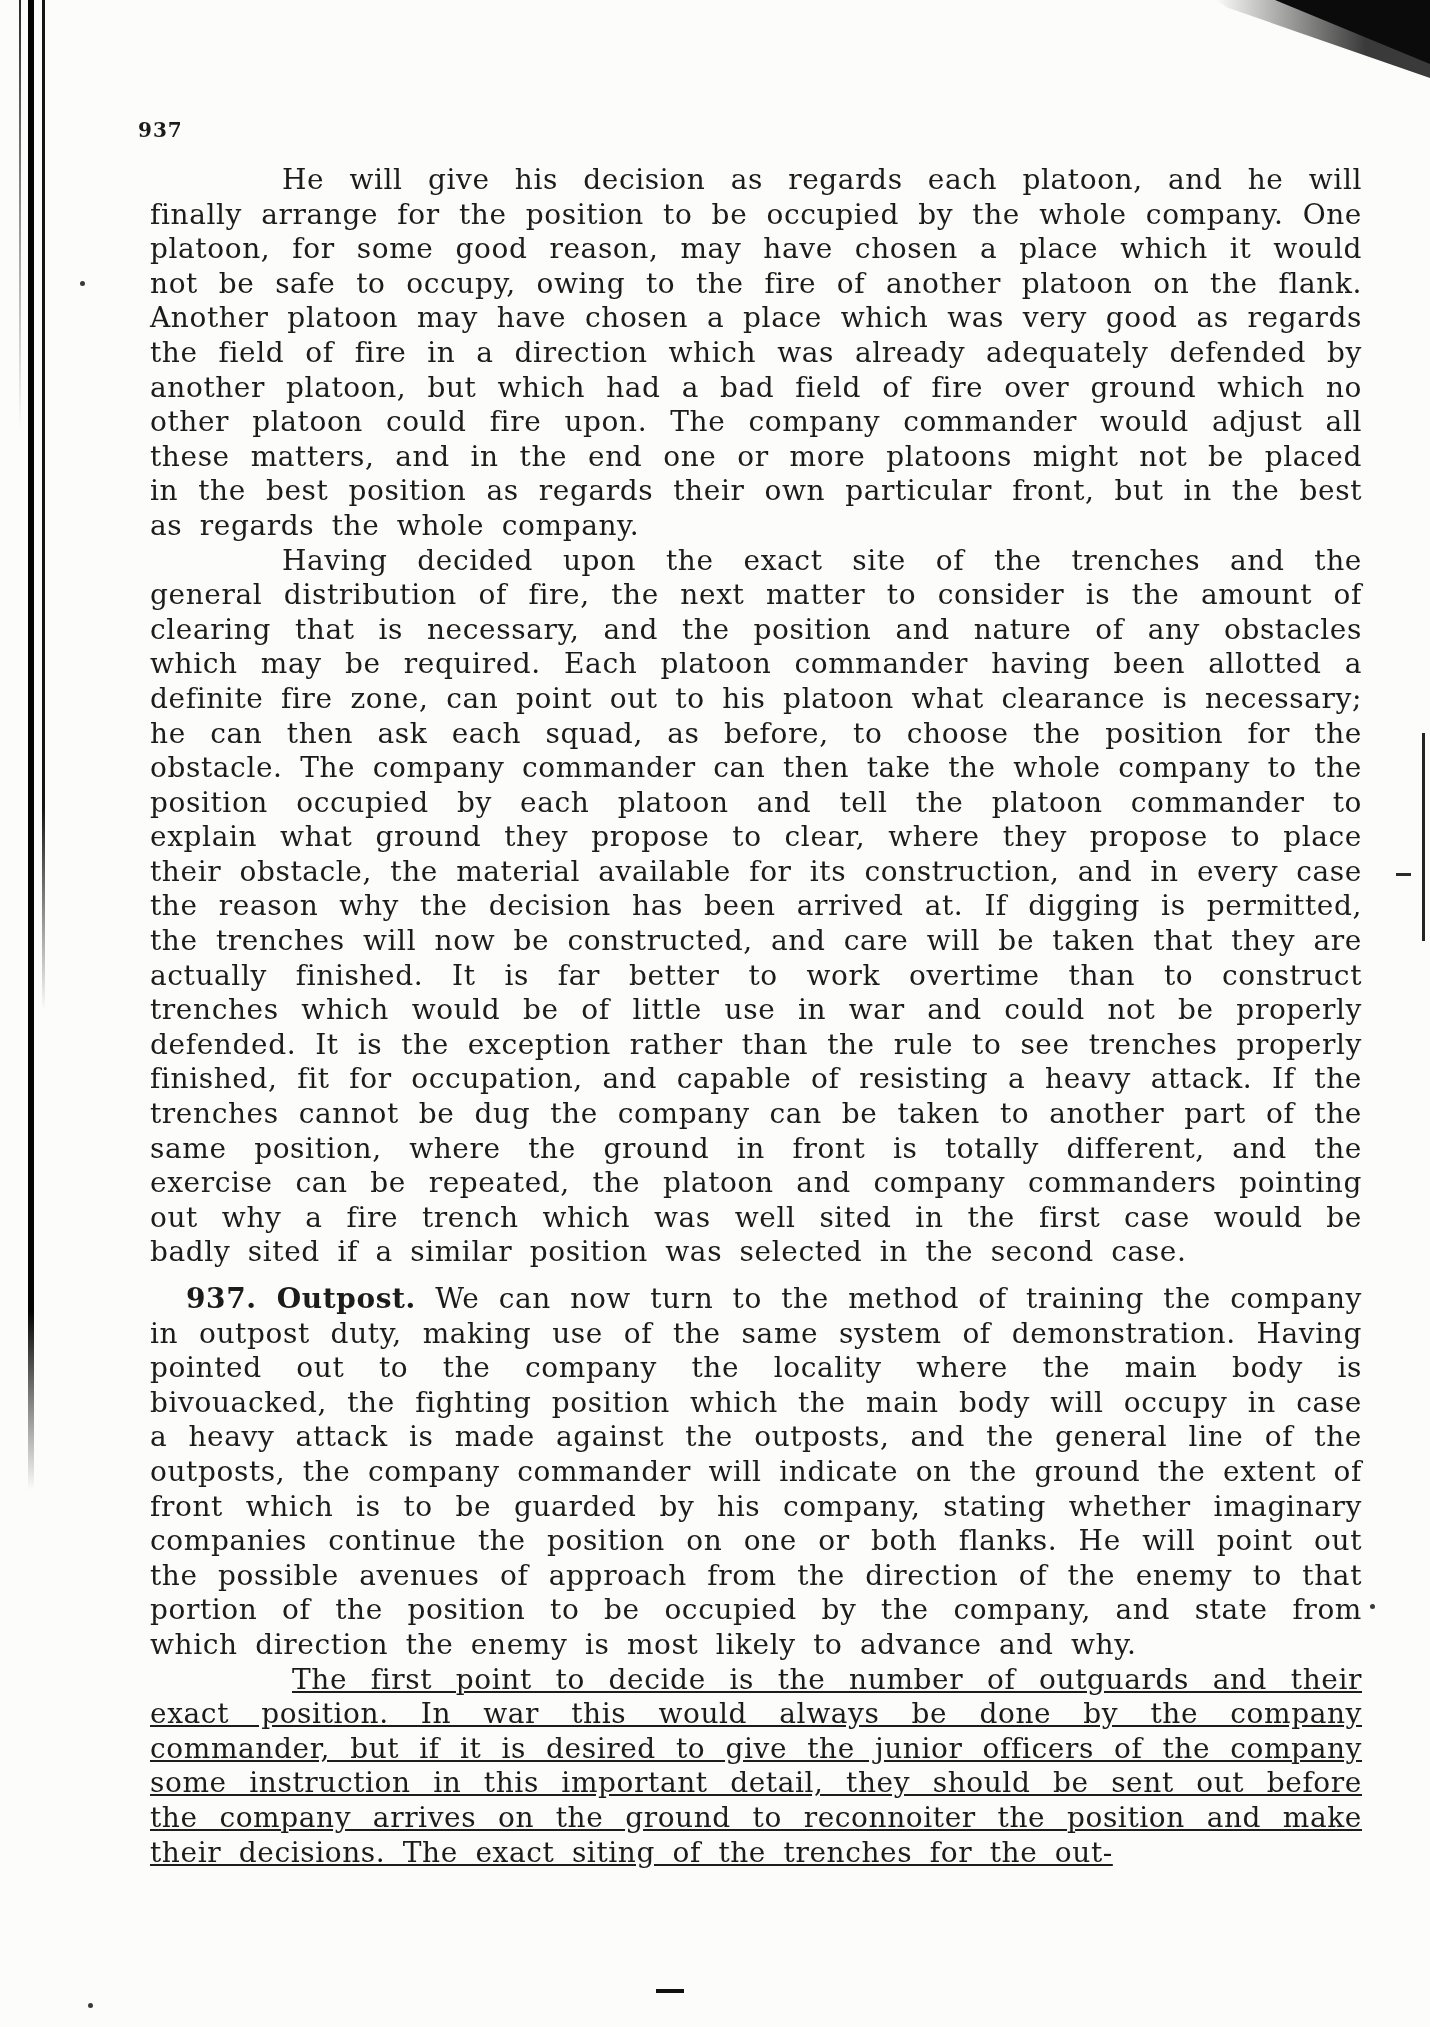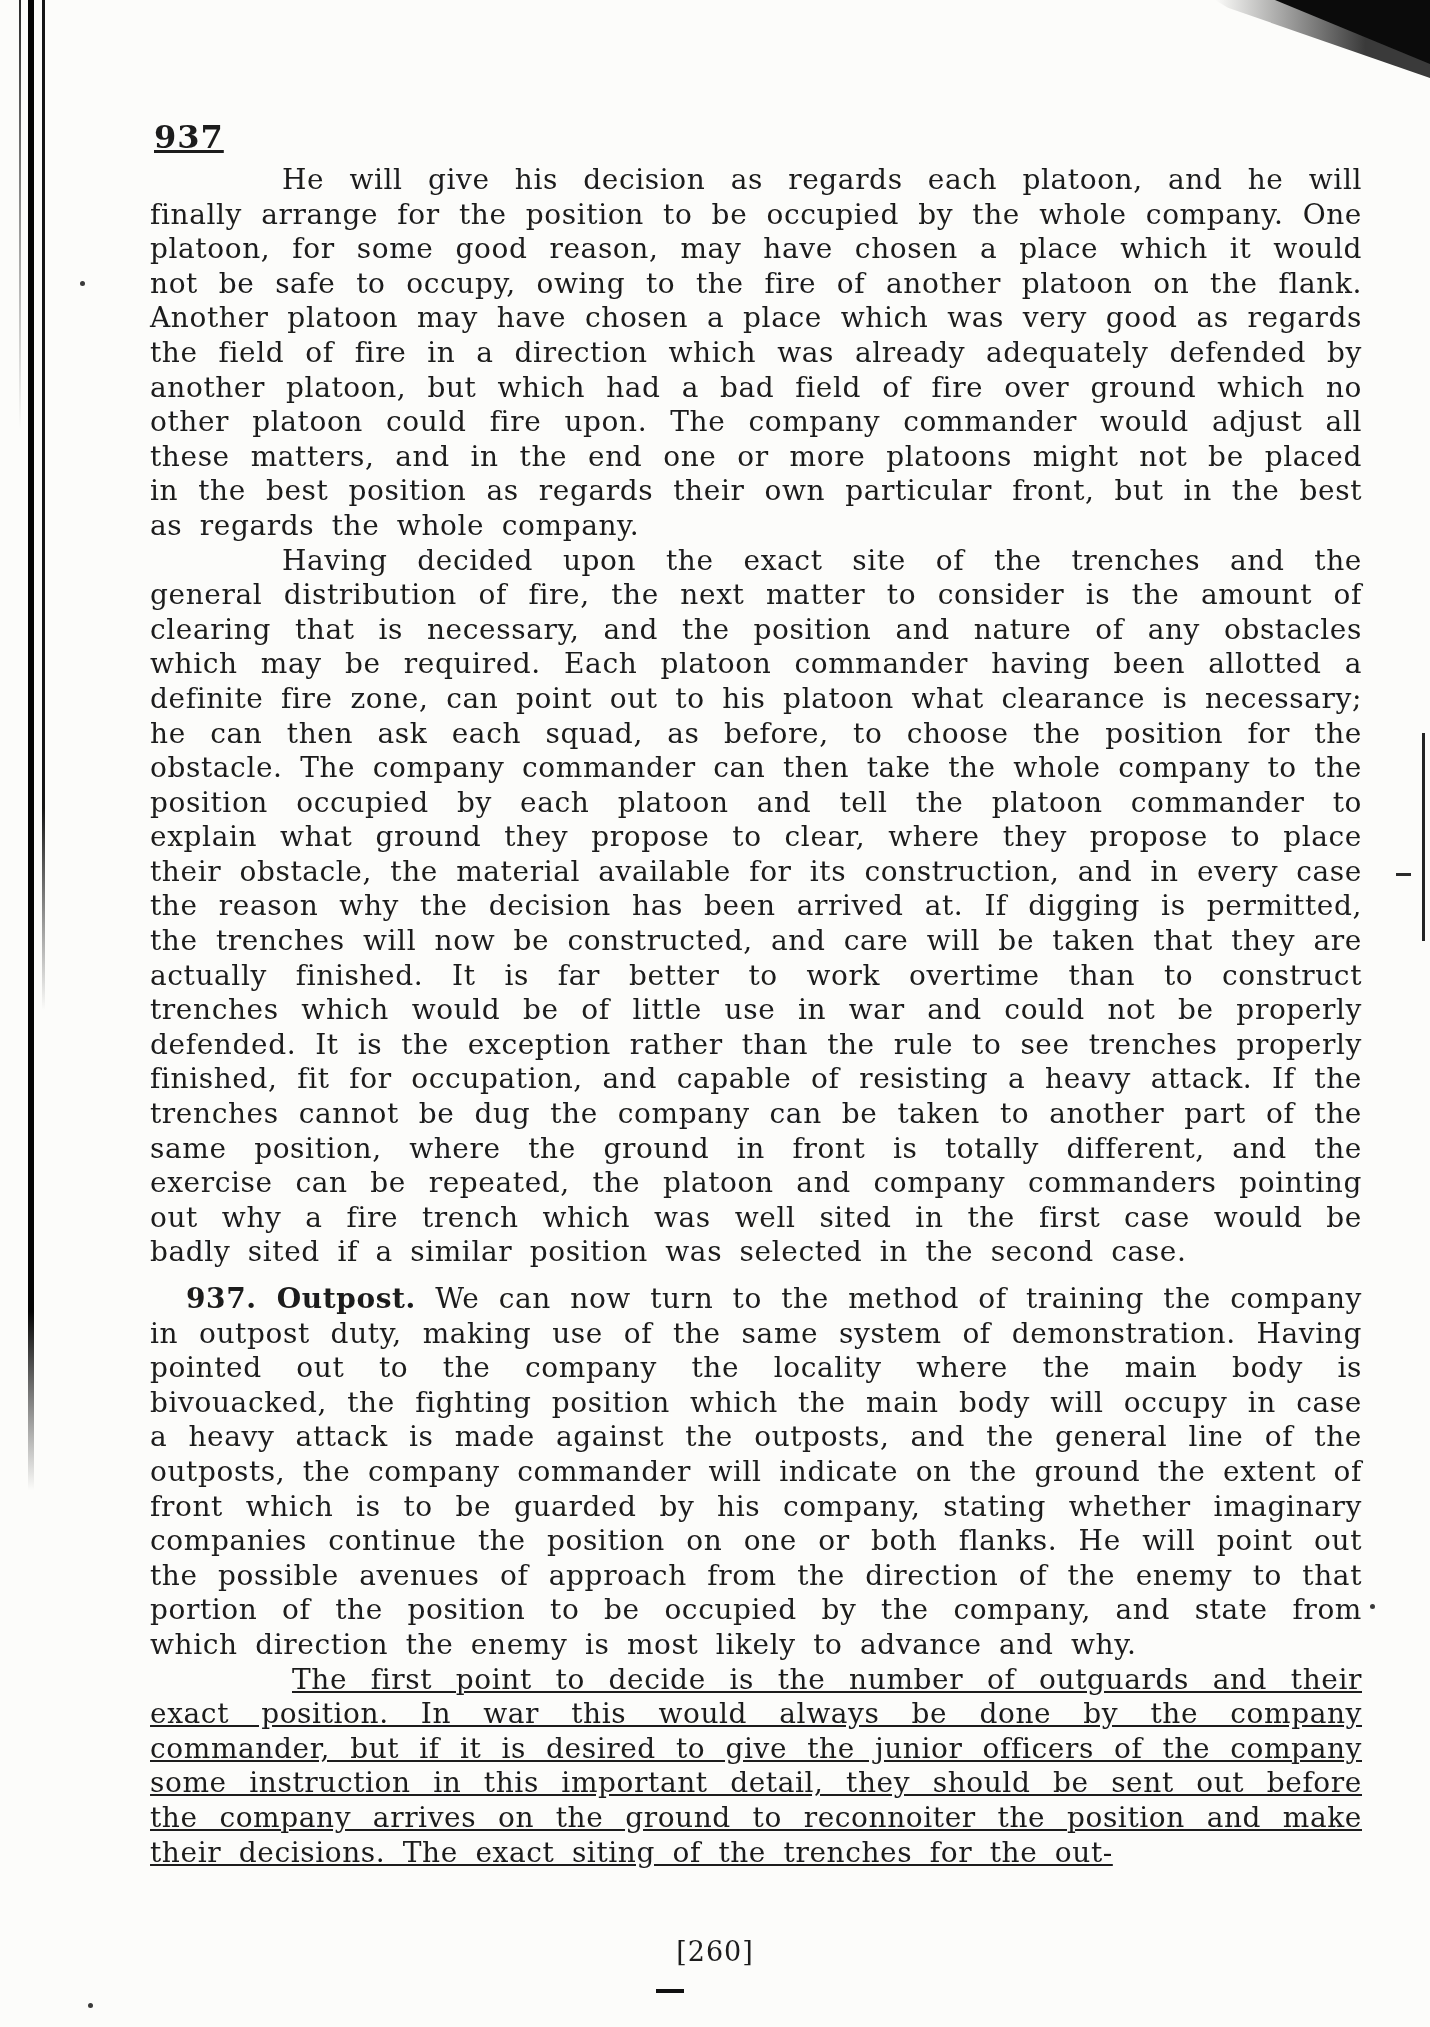--- a/index.html
+++ b/index.html
@@ -14,26 +14,25 @@
     margin: 0 auto;
     background: #fcfcfa;
     overflow: hidden;
     font-family: "DejaVu Serif", "Liberation Serif", serif;
     color: #1c1c1c;
   }
 
   
   .page-number {
     position: absolute;
-    left: 154px;
+    left: 138px;
     top: 118px;
     font-weight: 700;
-    font-size: 32px;
+    font-size: 20px;
     letter-spacing: 1px;
-    text-decoration: underline;
   }
   .text-block {
     position: absolute;
     left: 150px;
     top: 163px;
     width: 1212px;
   }
   .para {
     margin: 0;
     font-size: 28px;
@@ -126,15 +125,14 @@
     <p class="para indent-lg">He will give his decision as regards each platoon, and he will finally arrange for the position to be occupied by the whole company. One platoon, for some good reason, may have chosen a place which it would not be safe to occupy, owing to the fire of another platoon on the flank. Another platoon may have chosen a place which was very good as regards the field of fire in a direction which was already adequately defended by another platoon, but which had a bad field of fire over ground which no other platoon could fire upon. The company commander would adjust all these matters, and in the end one or more platoons might not be placed in the best position as regards their own particular front, but in the best as regards the whole company.</p>
 
     <p class="para indent-lg">Having decided upon the exact site of the trenches and the general distribution of fire, the next matter to consider is the amount of clearing that is necessary, and the position and nature of any obstacles which may be required. Each platoon commander having been allotted a definite fire zone, can point out to his platoon what clearance is necessary; he can then ask each squad, as before, to choose the position for the obstacle. The company commander can then take the whole company to the position occupied by each platoon and tell the platoon commander to explain what ground they propose to clear, where they propose to place their obstacle, the material available for its construction, and in every case the reason why the decision has been arrived at. If digging is permitted, the trenches will now be constructed, and care will be taken that they are actually finished. It is far better to work overtime than to construct trenches which would be of little use in war and could not be properly defended. It is the exception rather than the rule to see trenches properly finished, fit for occupation, and capable of resisting a heavy attack. If the trenches cannot be dug the company can be taken to another part of the same position, where the ground in front is totally different, and the exercise can be repeated, the platoon and company commanders pointing out why a fire trench which was well sited in the first case would be badly sited if a similar position was selected in the second case.</p>
 
     <p class="para indent-sm"><span class="lead">937.  Outpost.</span> <span>We can now turn to the method of training the company in outpost duty, making use of the same system of demonstration. Having pointed out to the company the locality where the main body is bivouacked, the fighting position which the main body will occupy in case a heavy attack is made against the outposts, and the general line of the outposts, the company commander will indicate on the ground the extent of front which is to be guarded by his company, stating whether imaginary companies continue the position on one or both flanks. He will point out the possible avenues of approach from the direction of the enemy to that portion of the position to be occupied by the company, and state from which direction the enemy is most likely to advance and why.</span></p>
 
     <p class="para indent-xl">The first point to decide is the number of outguards and their exact position. In war this would always be done by the company commander, but if it is desired to give the junior officers of the company some instruction in this important detail, they should be sent out before the company arrives on the ground to reconnoiter the position and make their decisions. The exact siting of the trenches for the out-</p>
 
   </div>
 
-  <div class="footer">[260]</div>
 
 </div>
 
 </body></html>

